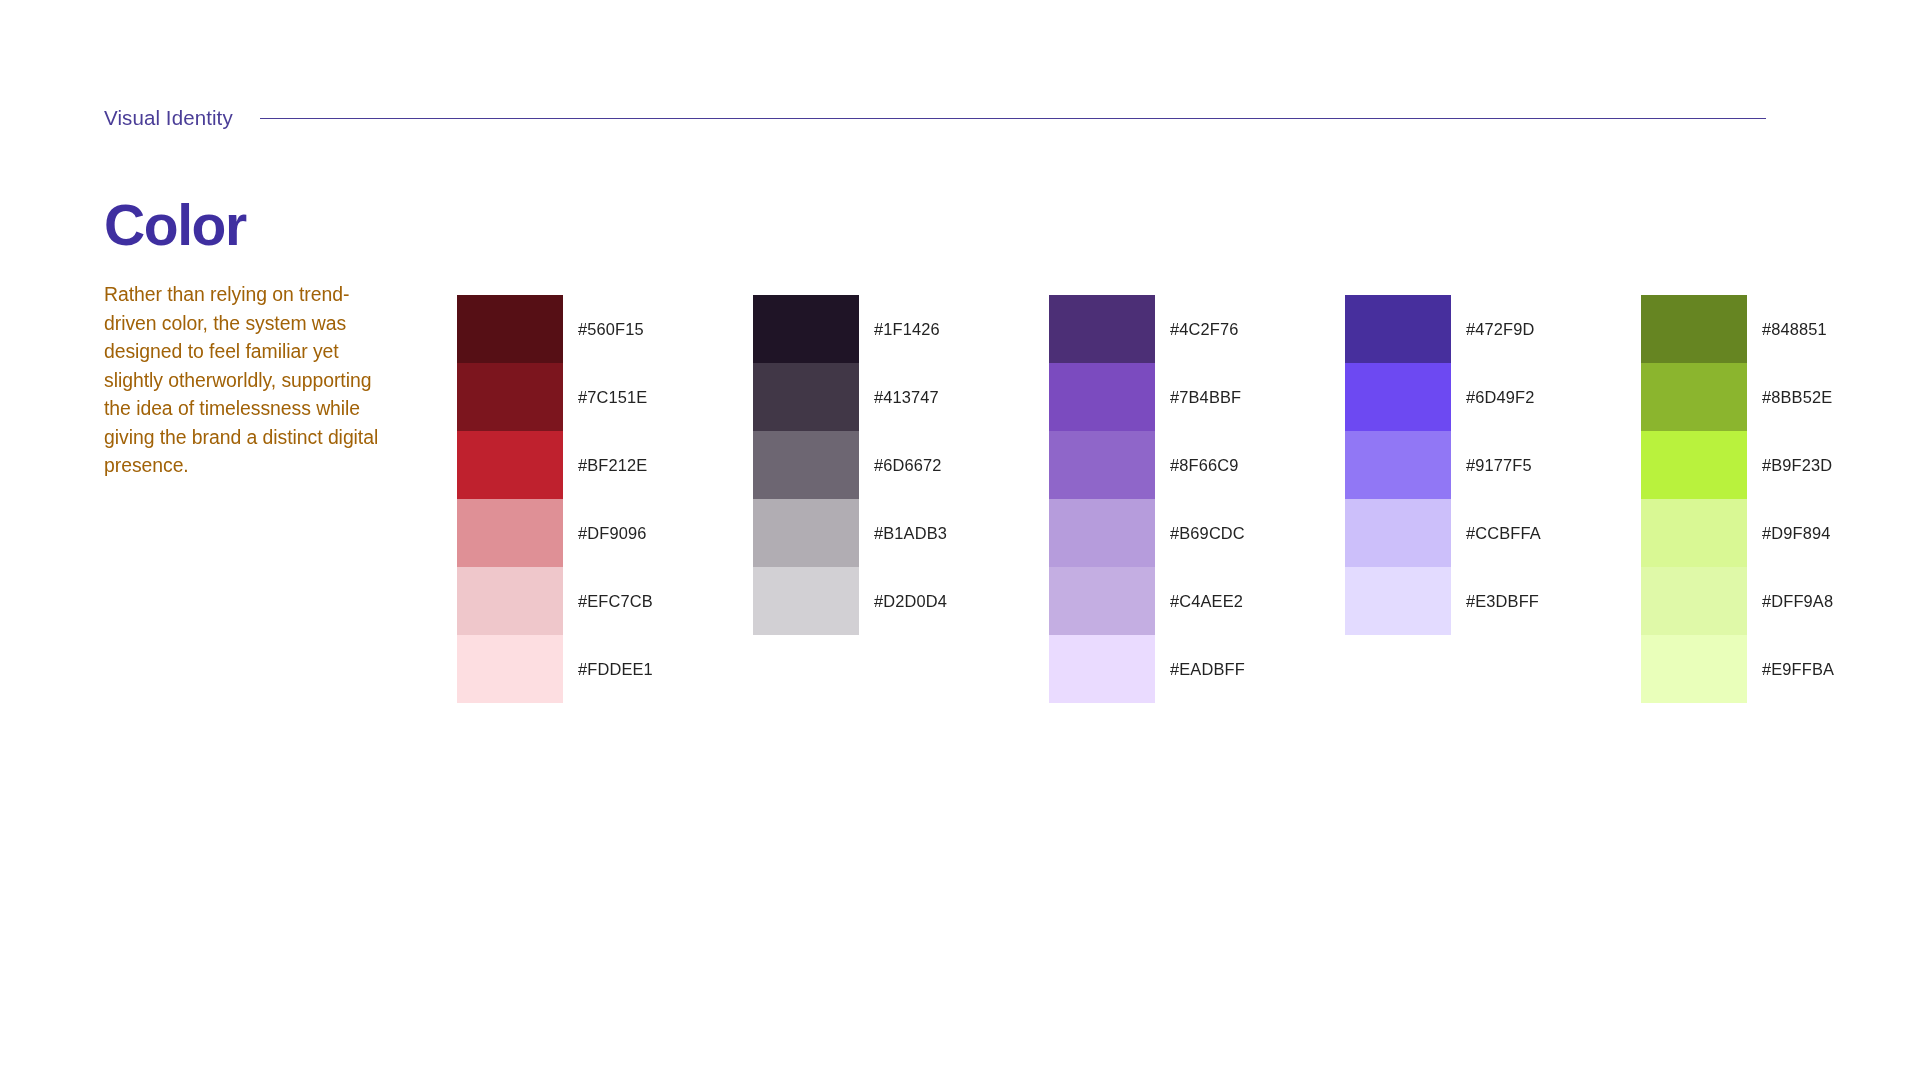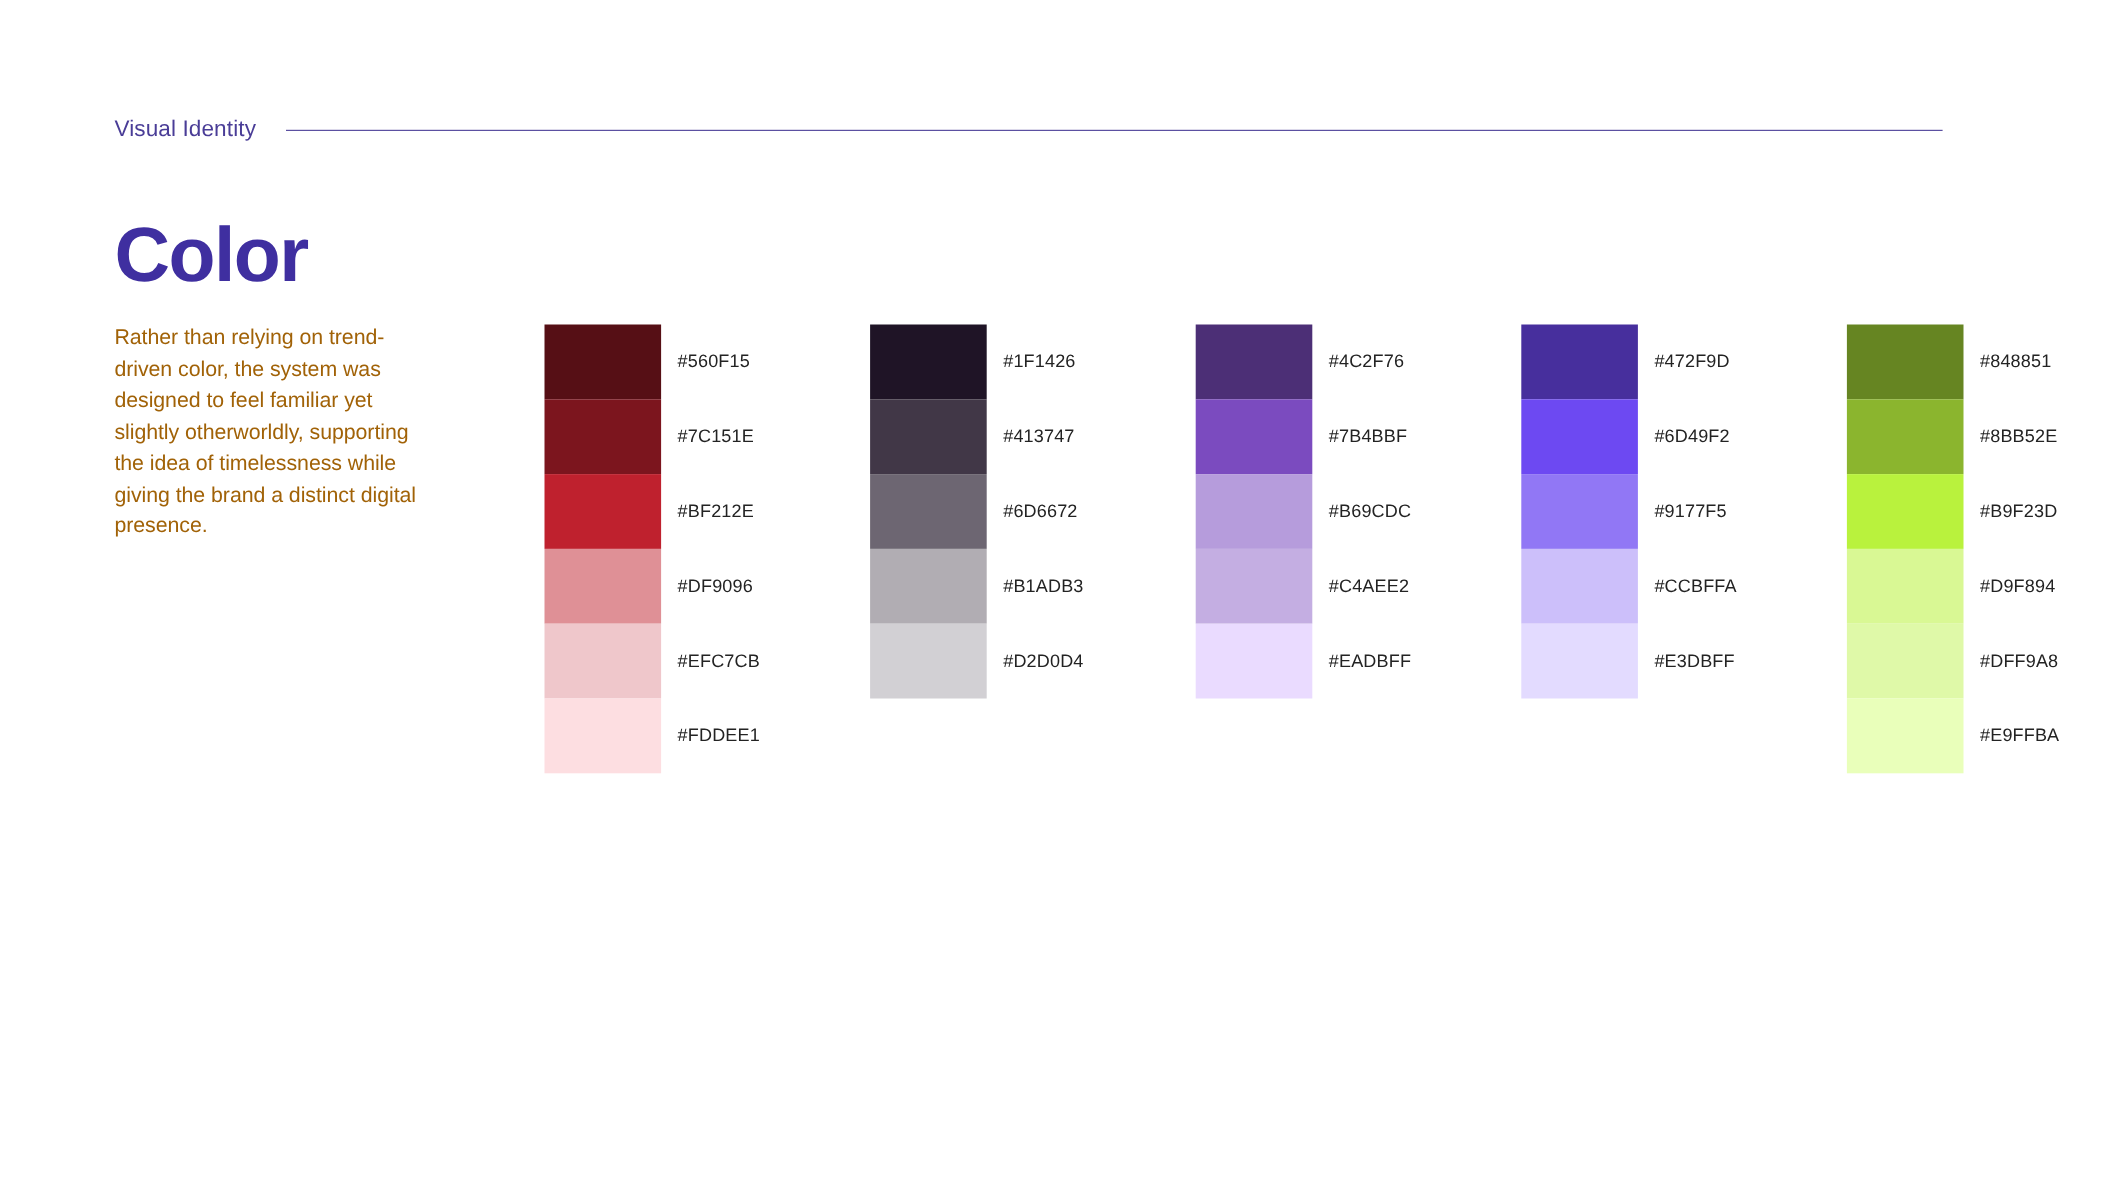--- a/index.html
+++ b/index.html
@@ -48,21 +48,21 @@
   }
 
   
   .intro {
     position: absolute;
     left: 104px;
     top: 196px;
     width: 300px;
   }
   .intro-title {
-    font-size: 70px;
+    font-size: 57px;
     font-weight: 700;
     line-height: 1.02;
     letter-spacing: -1.4px;
     color: #3f2fa0;
     margin: 0 0 26px 0;
     white-space: nowrap;
   }
   .intro-body {
     font-size: 19.4px;
     font-weight: 400;
@@ -83,21 +83,20 @@
     grid-auto-rows: 98px;
   }
   .swatch-col {
     display: flex;
     flex-direction: column;
   }
   .swatch-cell {
     height: 98px;
     display: flex;
     align-items: center;
-    margin-left: 38px;
   }
   .swatch-chip {
     width: 106px;
     height: 68px;
     flex: 0 0 auto;
     display: block;
   }
   .swatch-hex {
     margin-left: 15px;
     font-size: 16.4px;
@@ -175,20 +174,24 @@
       <div class="swatch-col">
         <div class="swatch-cell">
           <span class="swatch-chip" style="background: rgb(76, 47, 118);"></span>
           <span class="swatch-hex">#4C2F76</span>
         </div>
         <div class="swatch-cell">
           <span class="swatch-chip" style="background: rgb(123, 75, 191);"></span>
           <span class="swatch-hex">#7B4BBF</span>
         </div>
         <div class="swatch-cell">
+          <span class="swatch-chip" style="background: rgb(143, 102, 201);"></span>
+          <span class="swatch-hex">#8F66C9</span>
+        </div>
+        <div class="swatch-cell">
           <span class="swatch-chip" style="background: rgb(182, 156, 220);"></span>
           <span class="swatch-hex">#B69CDC</span>
         </div>
         <div class="swatch-cell">
           <span class="swatch-chip" style="background: rgb(196, 174, 226);"></span>
           <span class="swatch-hex">#C4AEE2</span>
         </div>
         <div class="swatch-cell">
           <span class="swatch-chip" style="background: rgb(234, 219, 255);"></span>
           <span class="swatch-hex">#EADBFF</span>

